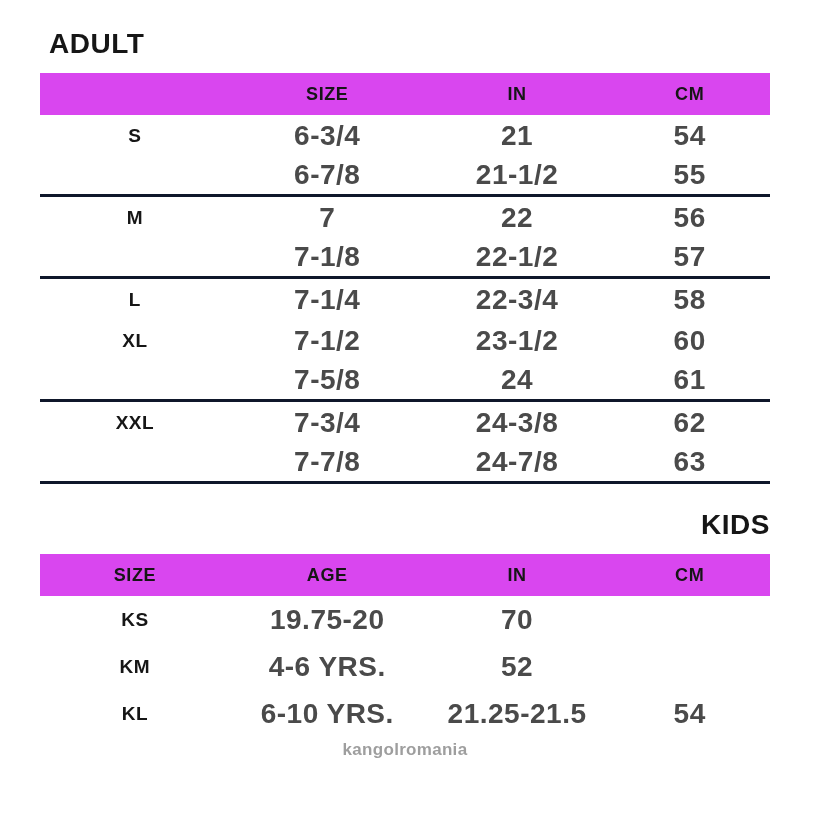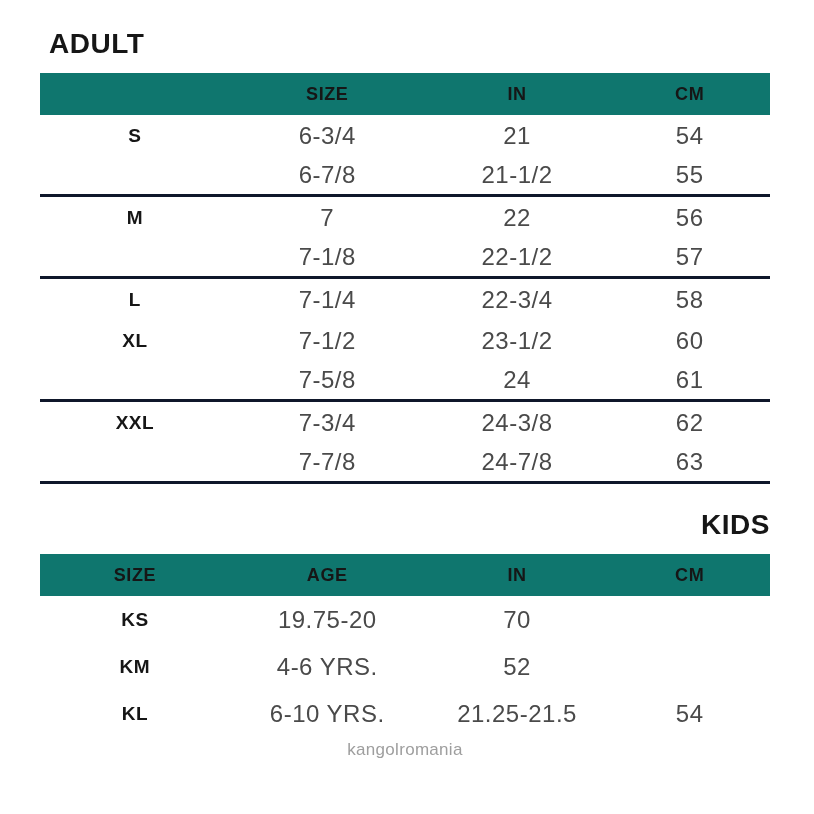--- a/index.html
+++ b/index.html
@@ -24,63 +24,64 @@
     color: #161616;
     margin-left: 9px;
     margin-bottom: 15px;
   }
   .grid {
     display: grid;
     grid-template-columns: 26% 26.7% 25.3% 22%;
     width: 730px;
   }
   .thead {
-    background: #0f766e;
+    background: #d946ef;
     height: 42px;
     align-items: center;
   }
   .thead .cell {
     font-weight: 700;
     font-size: 18px;
     letter-spacing: 0.6px;
     color: #161616;
   }
   .cell {
     text-align: center;
     align-self: center;
   }
   .trow {
     align-items: center;
   }
   .adult-row { height: 41px; }
   .kids-row  { height: 47px; }
   .pair-end { border-bottom: 3px solid #0f172a; }
   .value {
-    font-weight: 400;
-    font-size: 24px;
+    font-weight: 700;
+    font-size: 28px;
     letter-spacing: 0.5px;
     color: #4a4a4a;
   }
   .row-label {
     font-weight: 700;
     font-size: 19px;
     letter-spacing: 0.5px;
     color: #161616;
   }
   .kids-section-title {
     margin-top: 27px;
     text-align: right;
   }
   .footer {
     margin-top: 3px;
     text-align: center;
     font-size: 17px;
     line-height: 19px;
     color: #9e9e9e;
     letter-spacing: 0.3px;
+    font-weight: bold;
   }
 </style>
 </head>
 <body>
 
 <div class="page">
 
   <div class="section-title">ADULT</div>
 
   <div>

